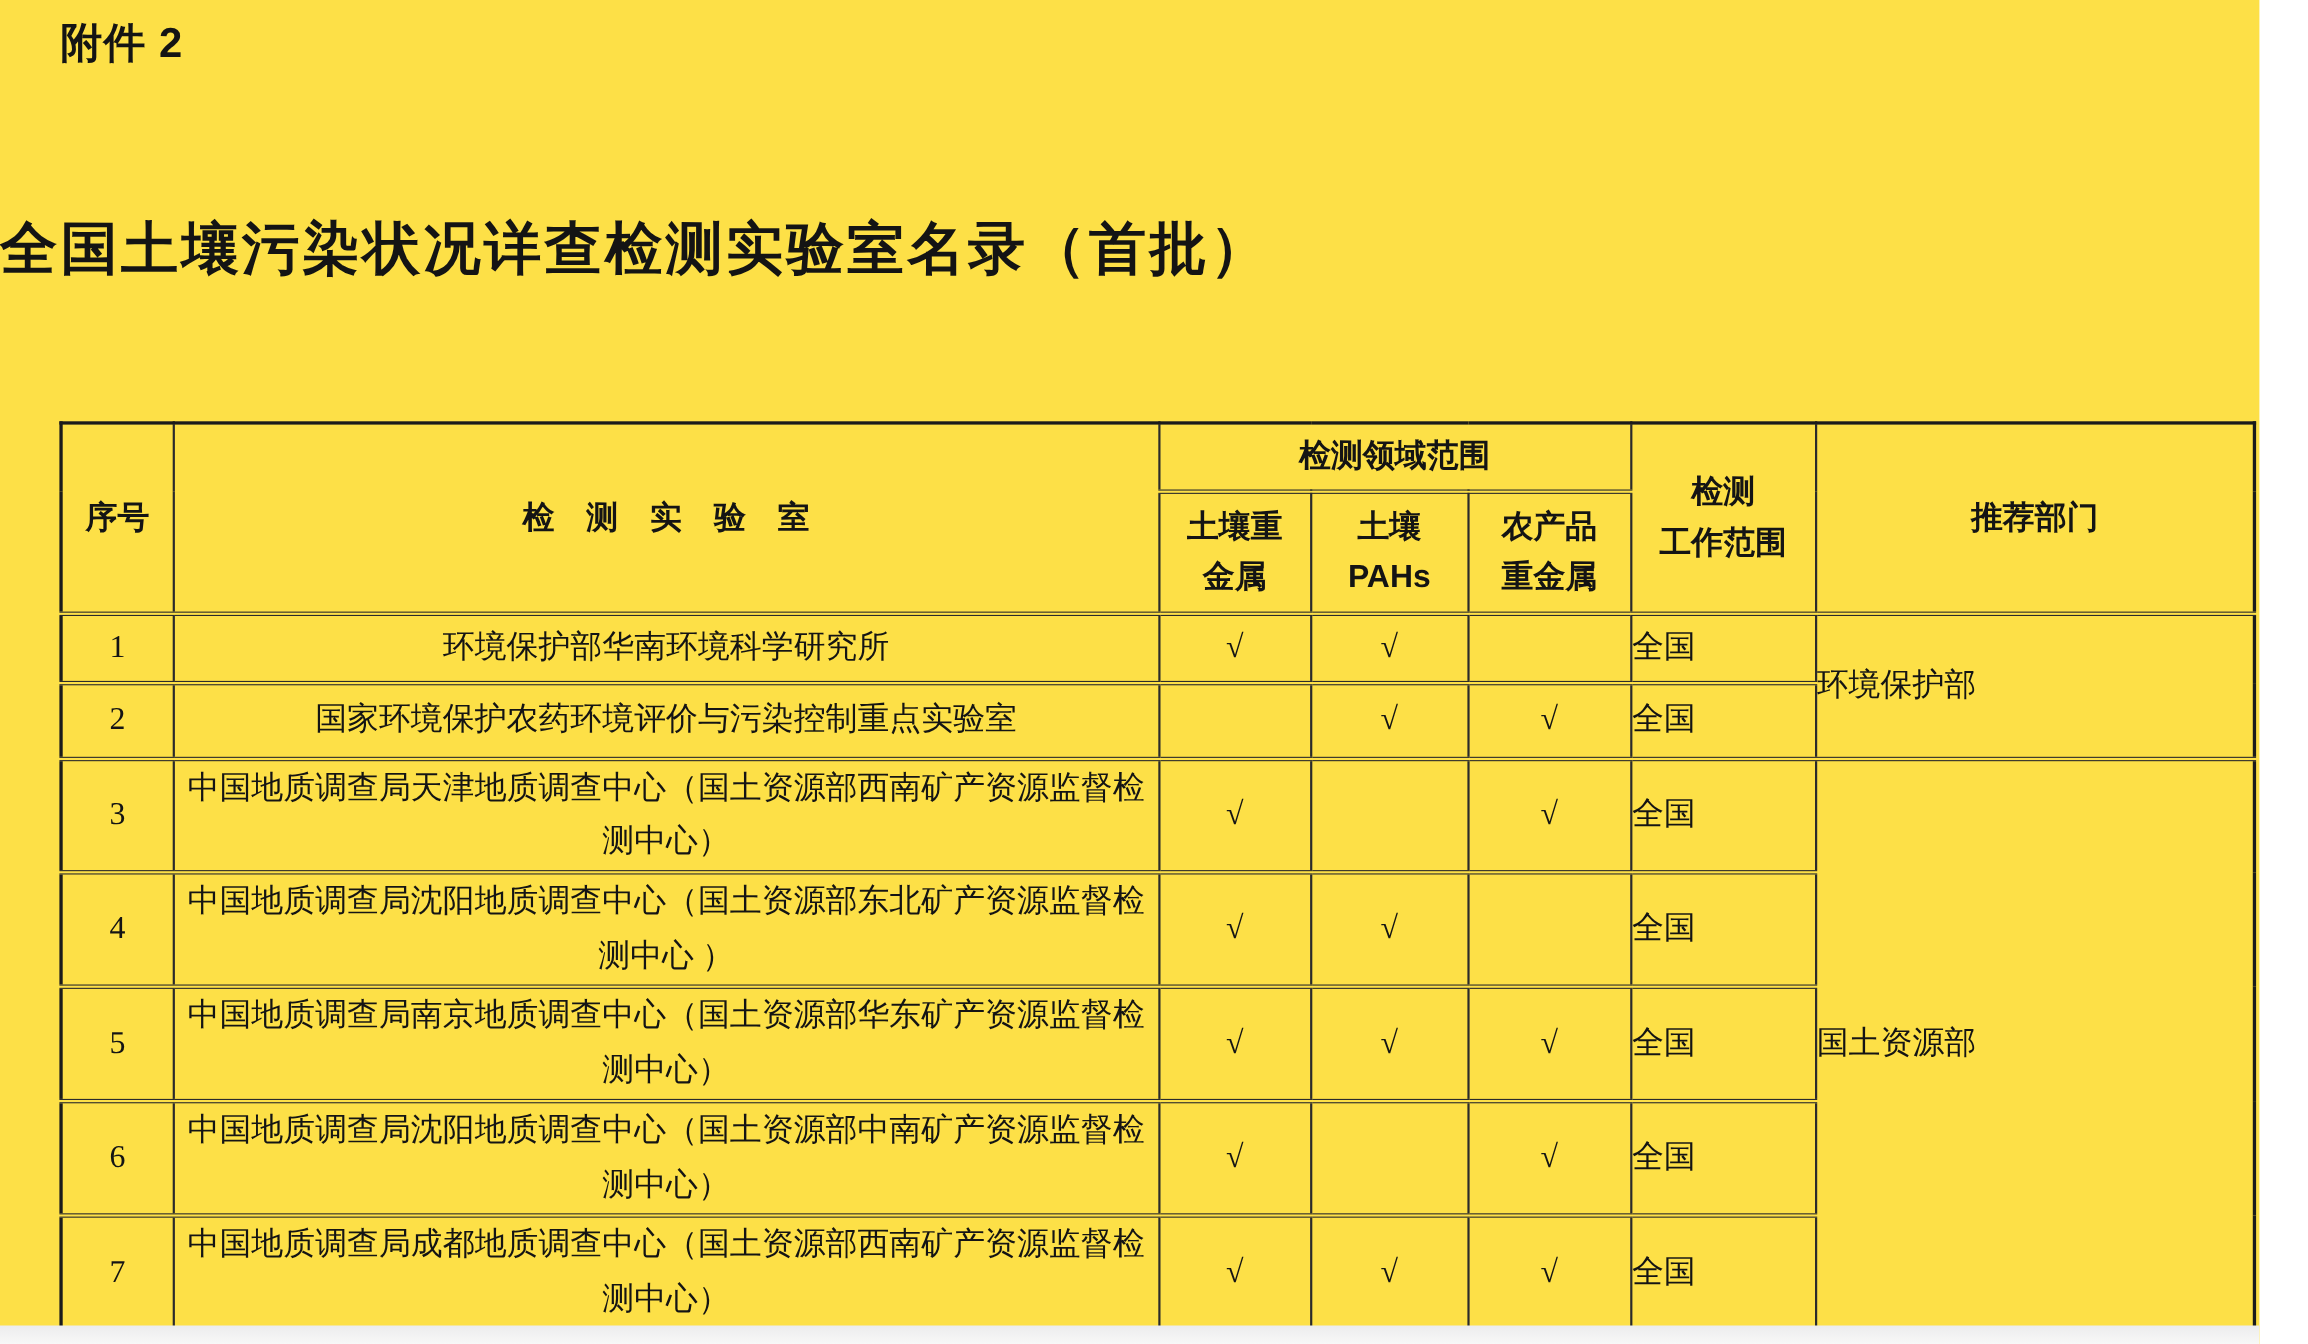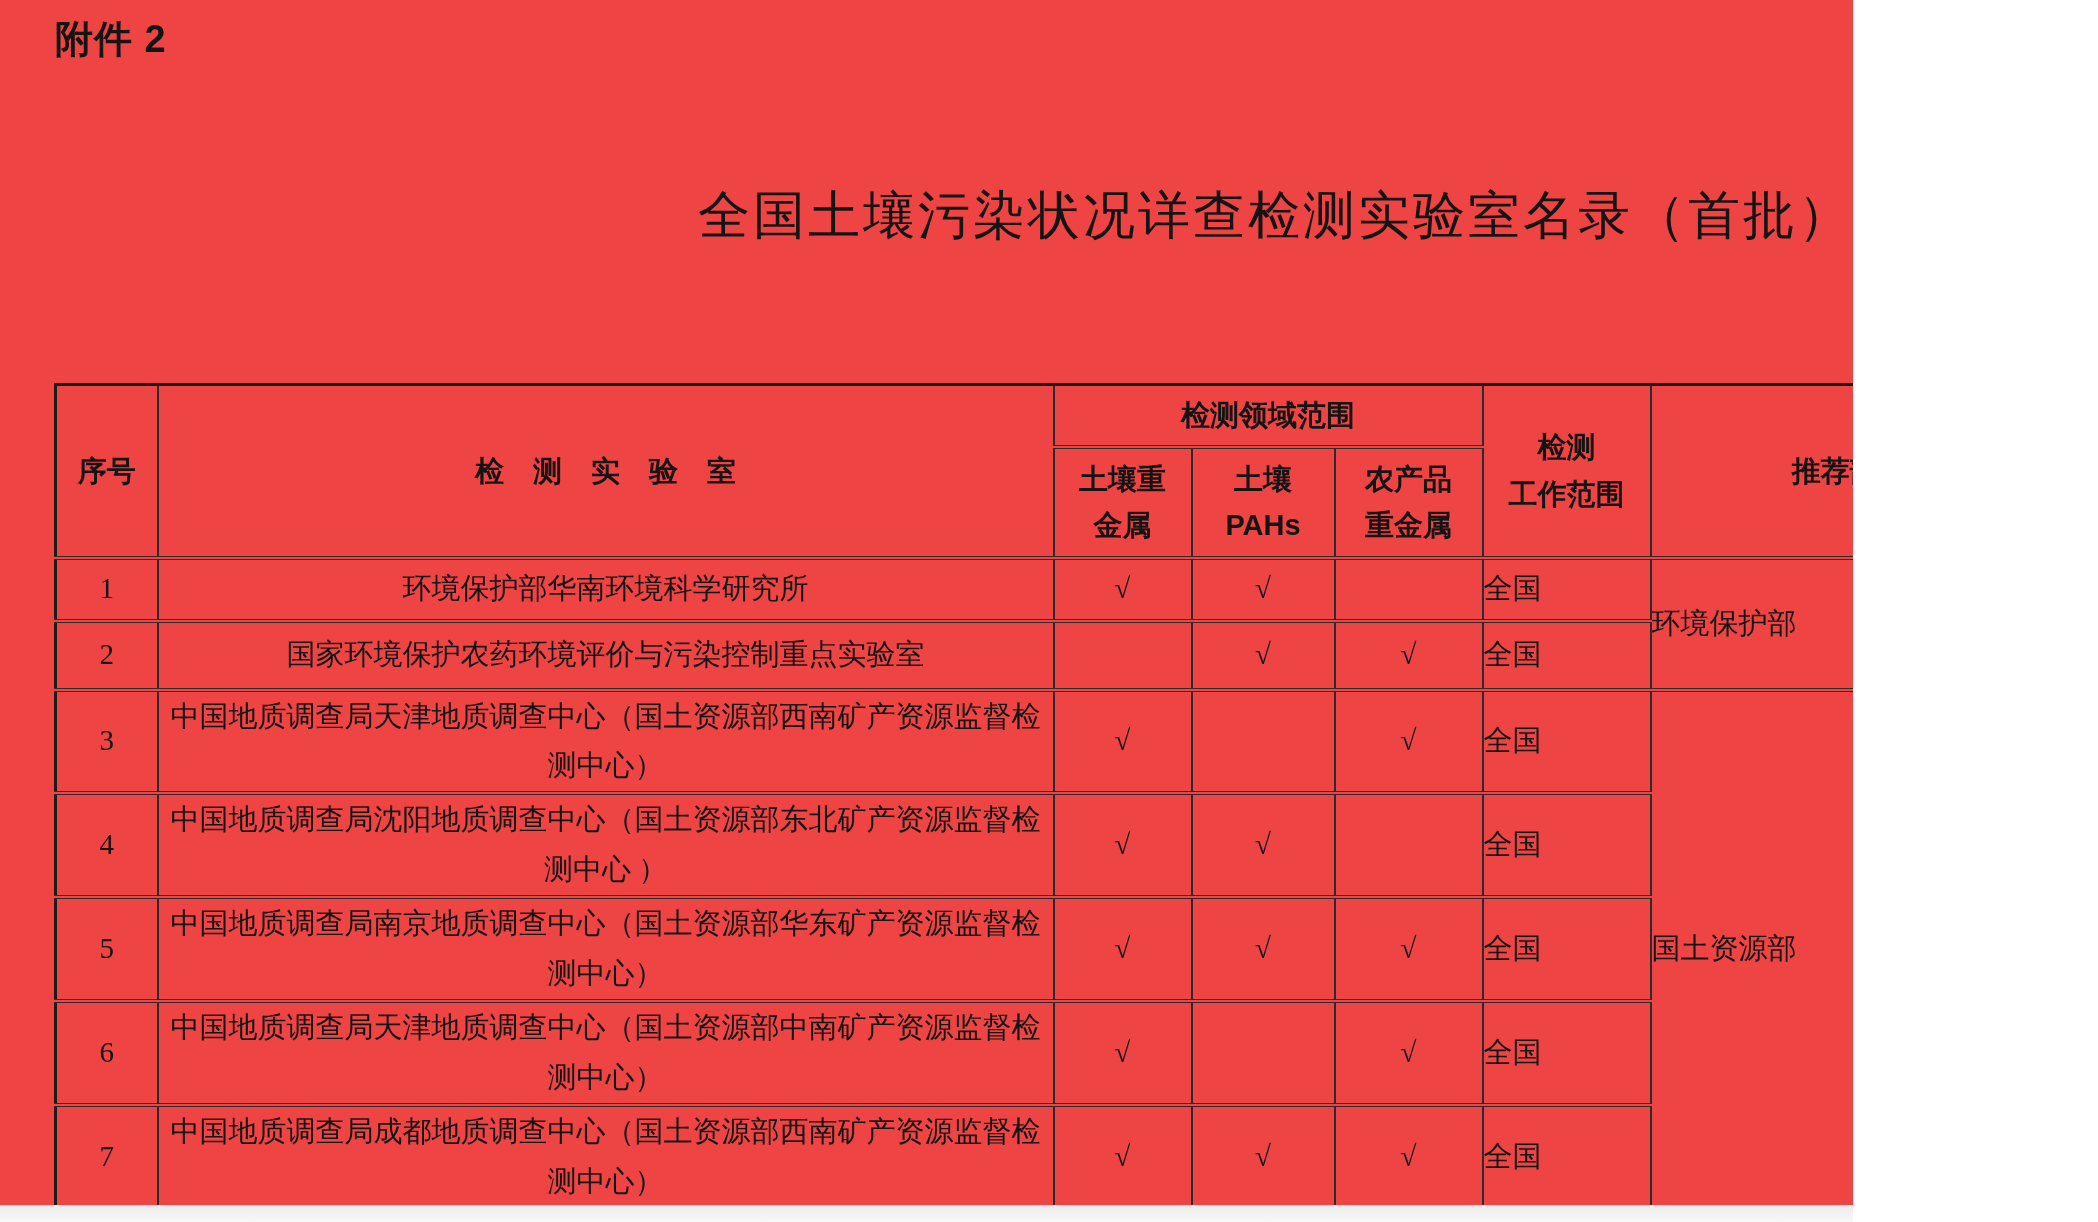--- a/index.html
+++ b/index.html
@@ -4,42 +4,42 @@
 <style>
   html, body {
     margin: 0;
     padding: 0;
     background: #ffffff;
     font-family: "Liberation Serif", "DejaVu Serif", serif;
     color: #141414;
   }
   .page {
     position: relative;
-    width: 1853px;
+    width: 2054px;
     height: 1222px;
-    background: #ef4444;
+    background: #fde047;
     overflow: hidden;
   }
   .attachment-label {
     position: absolute;
     left: 55px;
     top: 14px;
     font-family: "Liberation Sans", "DejaVu Sans", sans-serif;
     font-weight: 700;
     font-size: 38px;
     letter-spacing: 1px;
   }
   .doc-title {
     position: absolute;
     left: 0;
-    top: 181px;
+    top: 192px;
     width: 100%;
-    text-align: right;
+    text-align: left;
     font-family: "Liberation Sans", "DejaVu Sans", sans-serif;
-    font-weight: 400;
+    font-weight: 700;
     font-size: 52px;
     letter-spacing: 3px;
   }
   table.labs {
     position: absolute;
     left: 54px;
     top: 383px;
     width: 1994px;
     table-layout: fixed;
     border-collapse: collapse;
@@ -154,21 +154,21 @@
     <tr style="height:104px">
       <td class="cell-no">5</td>
       <td class="cell-lab">中国地质调查局南京地质调查中心（国土资源部华东矿产资源监督检测中心）</td>
       <td class="cell-check">√</td>
       <td class="cell-check">√</td>
       <td class="cell-check">√</td>
       <td class="cell-scope">全国</td>
     </tr>
     <tr style="height:98px">
       <td class="cell-no">6</td>
-      <td class="cell-lab">中国地质调查局天津地质调查中心（国土资源部中南矿产资源监督检测中心）</td>
+      <td class="cell-lab">中国地质调查局沈阳地质调查中心（国土资源部中南矿产资源监督检测中心）</td>
       <td class="cell-check">√</td>
       <td class="cell-check"></td>
       <td class="cell-check">√</td>
       <td class="cell-scope">全国</td>
     </tr>
     <tr style="height:103px">
       <td class="cell-no">7</td>
       <td class="cell-lab">中国地质调查局成都地质调查中心（国土资源部西南矿产资源监督检测中心）</td>
       <td class="cell-check">√</td>
       <td class="cell-check">√</td>

